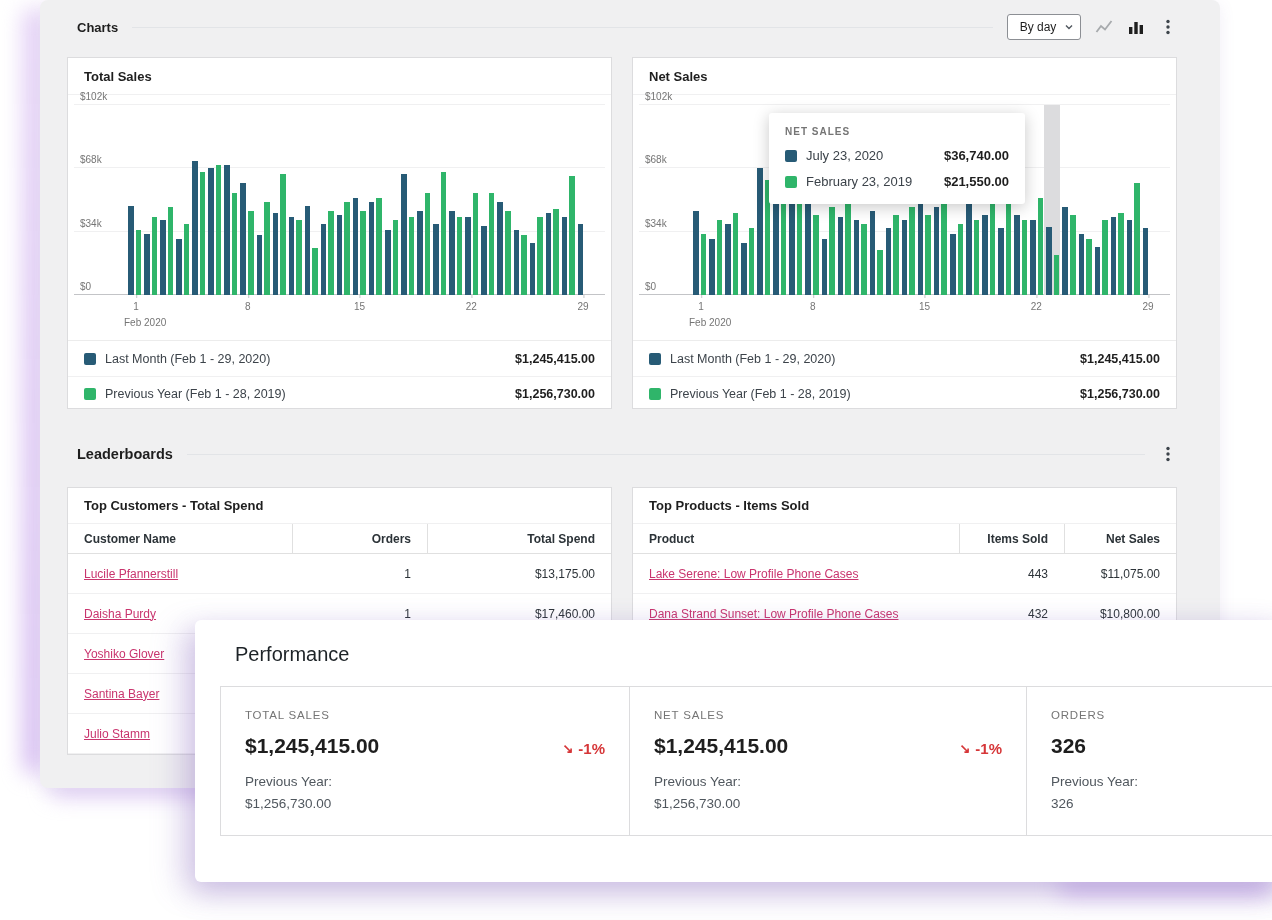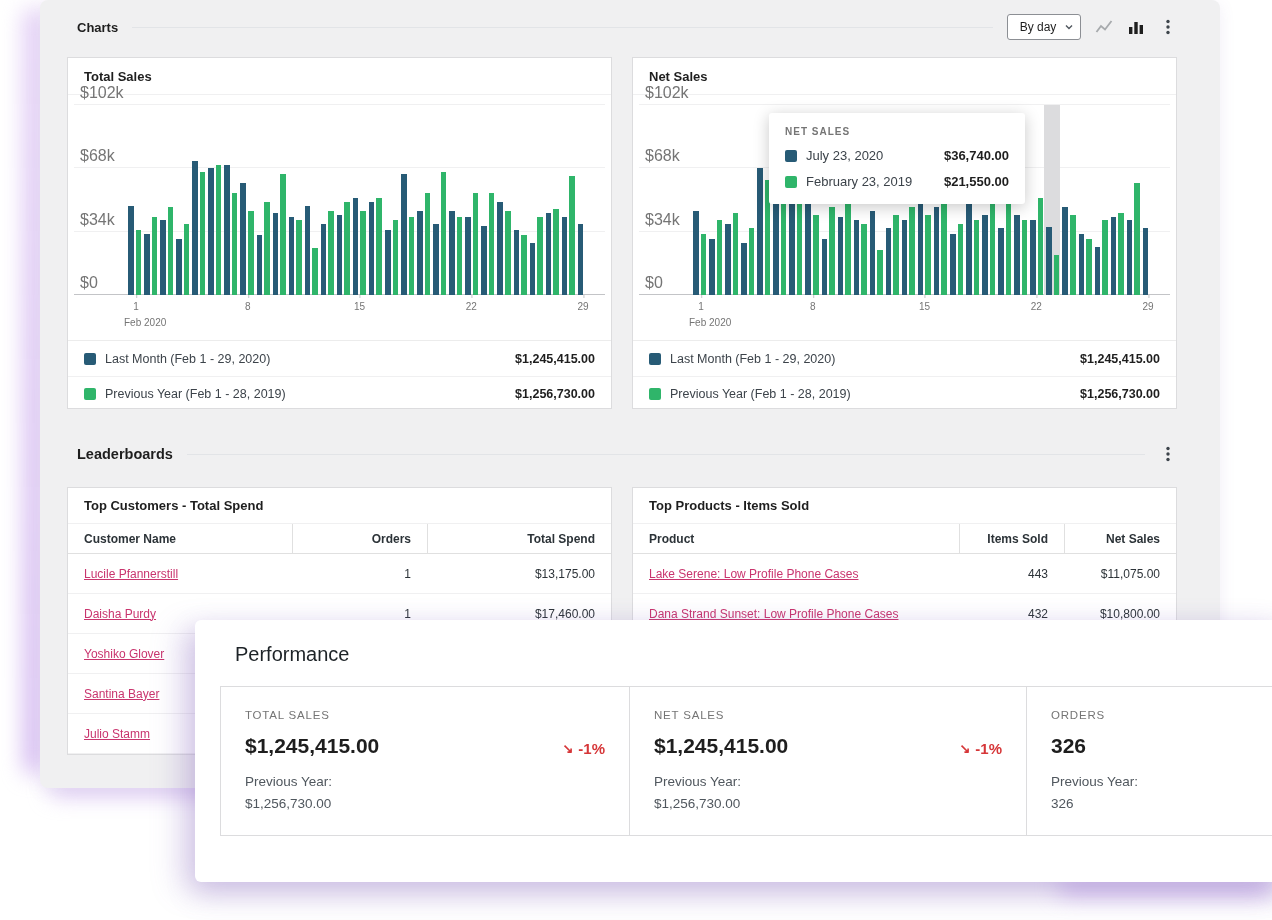--- a/index.html
+++ b/index.html
@@ -50,21 +50,21 @@
   }
   .card-title {
     height:37px; border-bottom:1px solid #f0f0f1; display:flex; align-items:center;
     padding:0 16px; font-size:13px; font-weight:bold; color:#1e1e1e;
   }
 
   .chart-area { position:relative; height:245px; }
   .plot { position:absolute; left:6px; right:6px; top:10px; height:190px; z-index:0; }
   .gridline { position:absolute; left:0; right:0; height:1px; background:#f0f0f1; }
   .gridline.baseline { background:#c3c4c7; }
-  .y-tick { position:absolute; left:6px; font-size:16px; color:#757575; }
+  .y-tick { position:absolute; left:6px; font-size:10px; color:#757575; }
   .bars { position:absolute; left:60px; right:20px; top:10px; height:190px;
           display:flex; align-items:flex-end; gap:3px; z-index:1; }
   .bar-group { flex:1; display:flex; align-items:flex-end; gap:2px; height:100%;
                position:relative; z-index:1; cursor:pointer; }
   .bar { flex:1; }
   .highlight-band { position:absolute; top:0; bottom:0; background:var(--band,#dcdcde); z-index:0; }
   .x-labels { position:absolute; left:60px; right:20px; top:206px; height:12px; }
   .x-tick { position:absolute; transform:translateX(-50%); font-size:10px; color:#757575; }
   .x-tick::before { content:''; position:absolute; top:-7px; left:50%; width:1px; height:4px; background:#c3c4c7; }
   .month-label { position:absolute; left:56px; top:222px; font-size:10px; color:#757575; }

